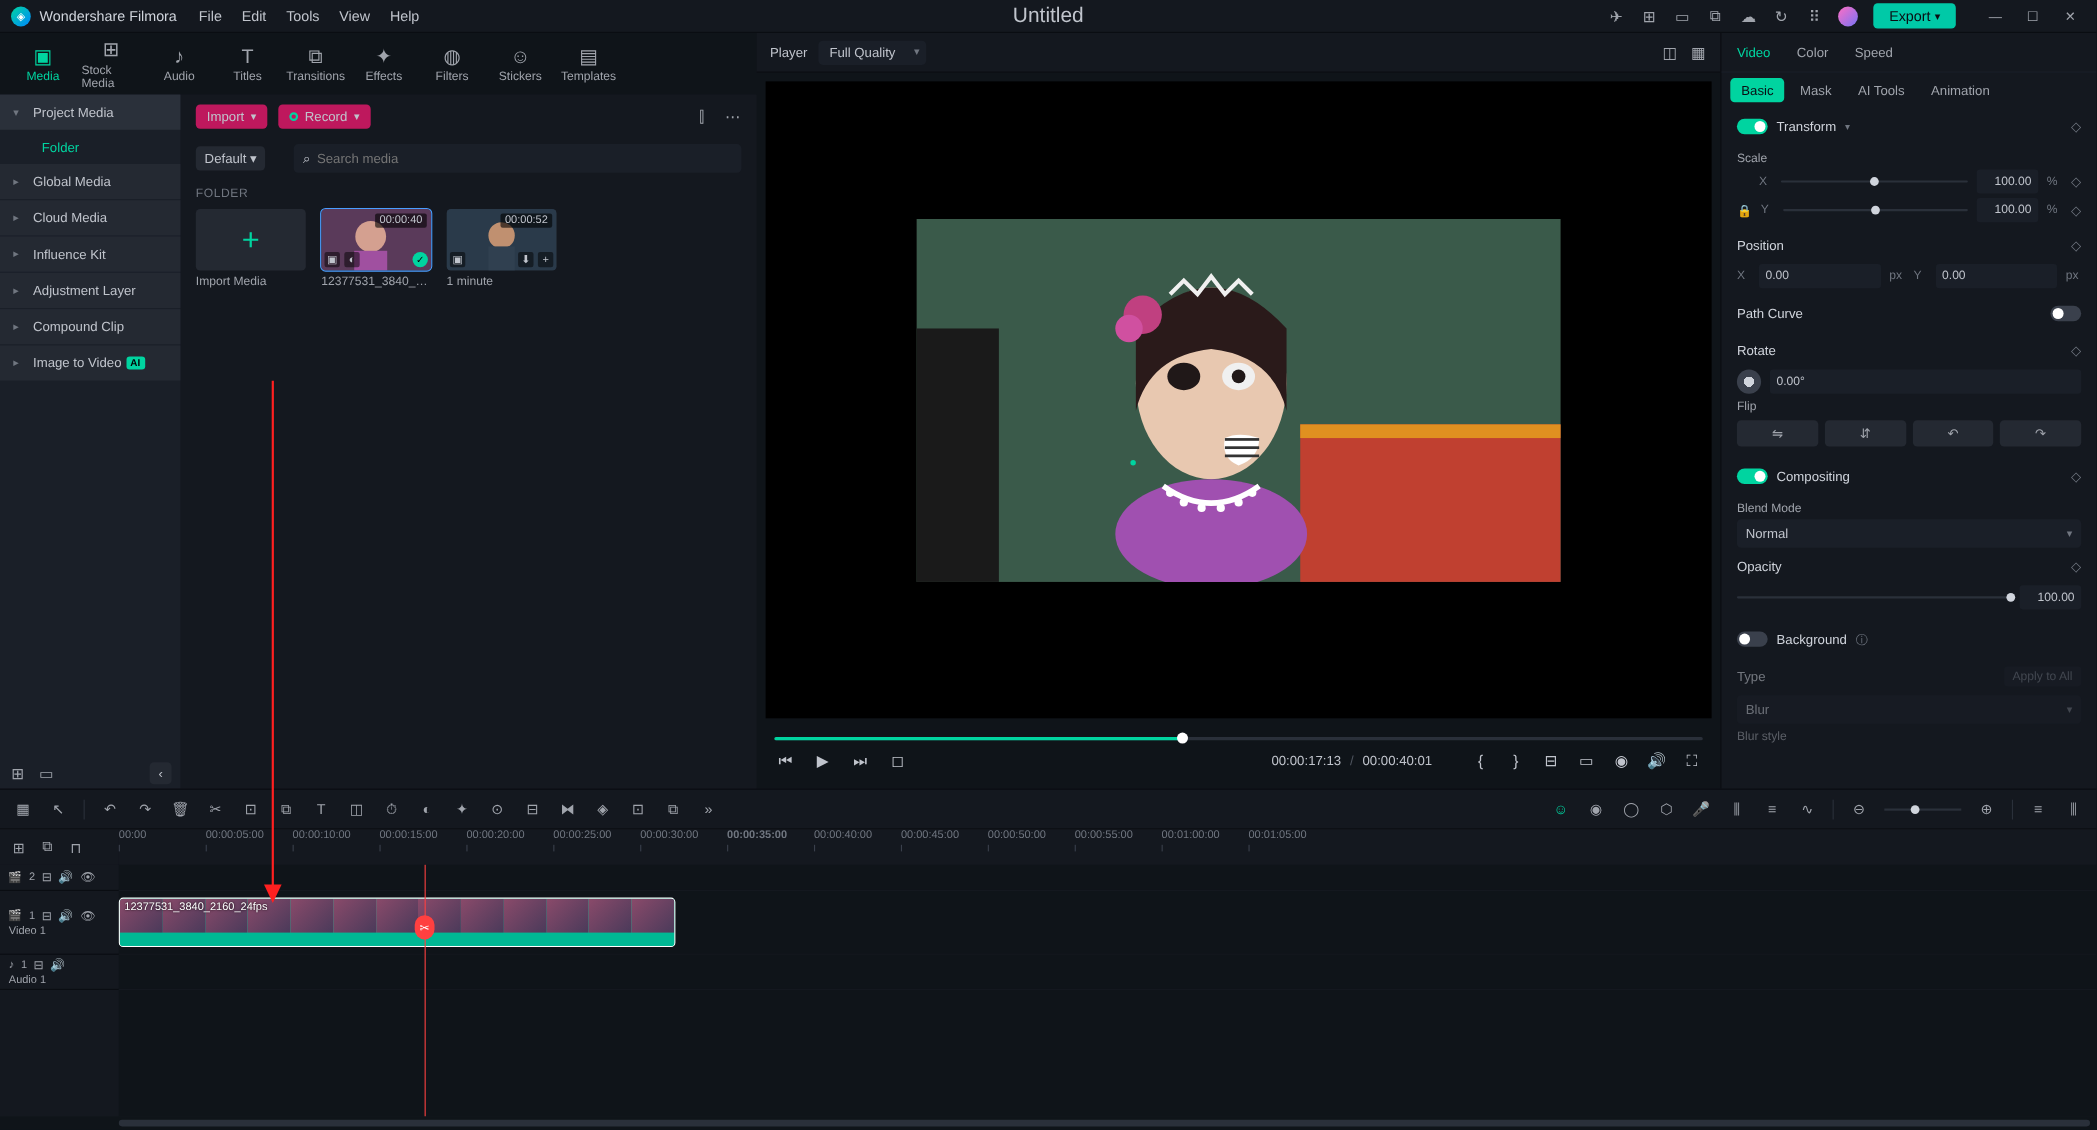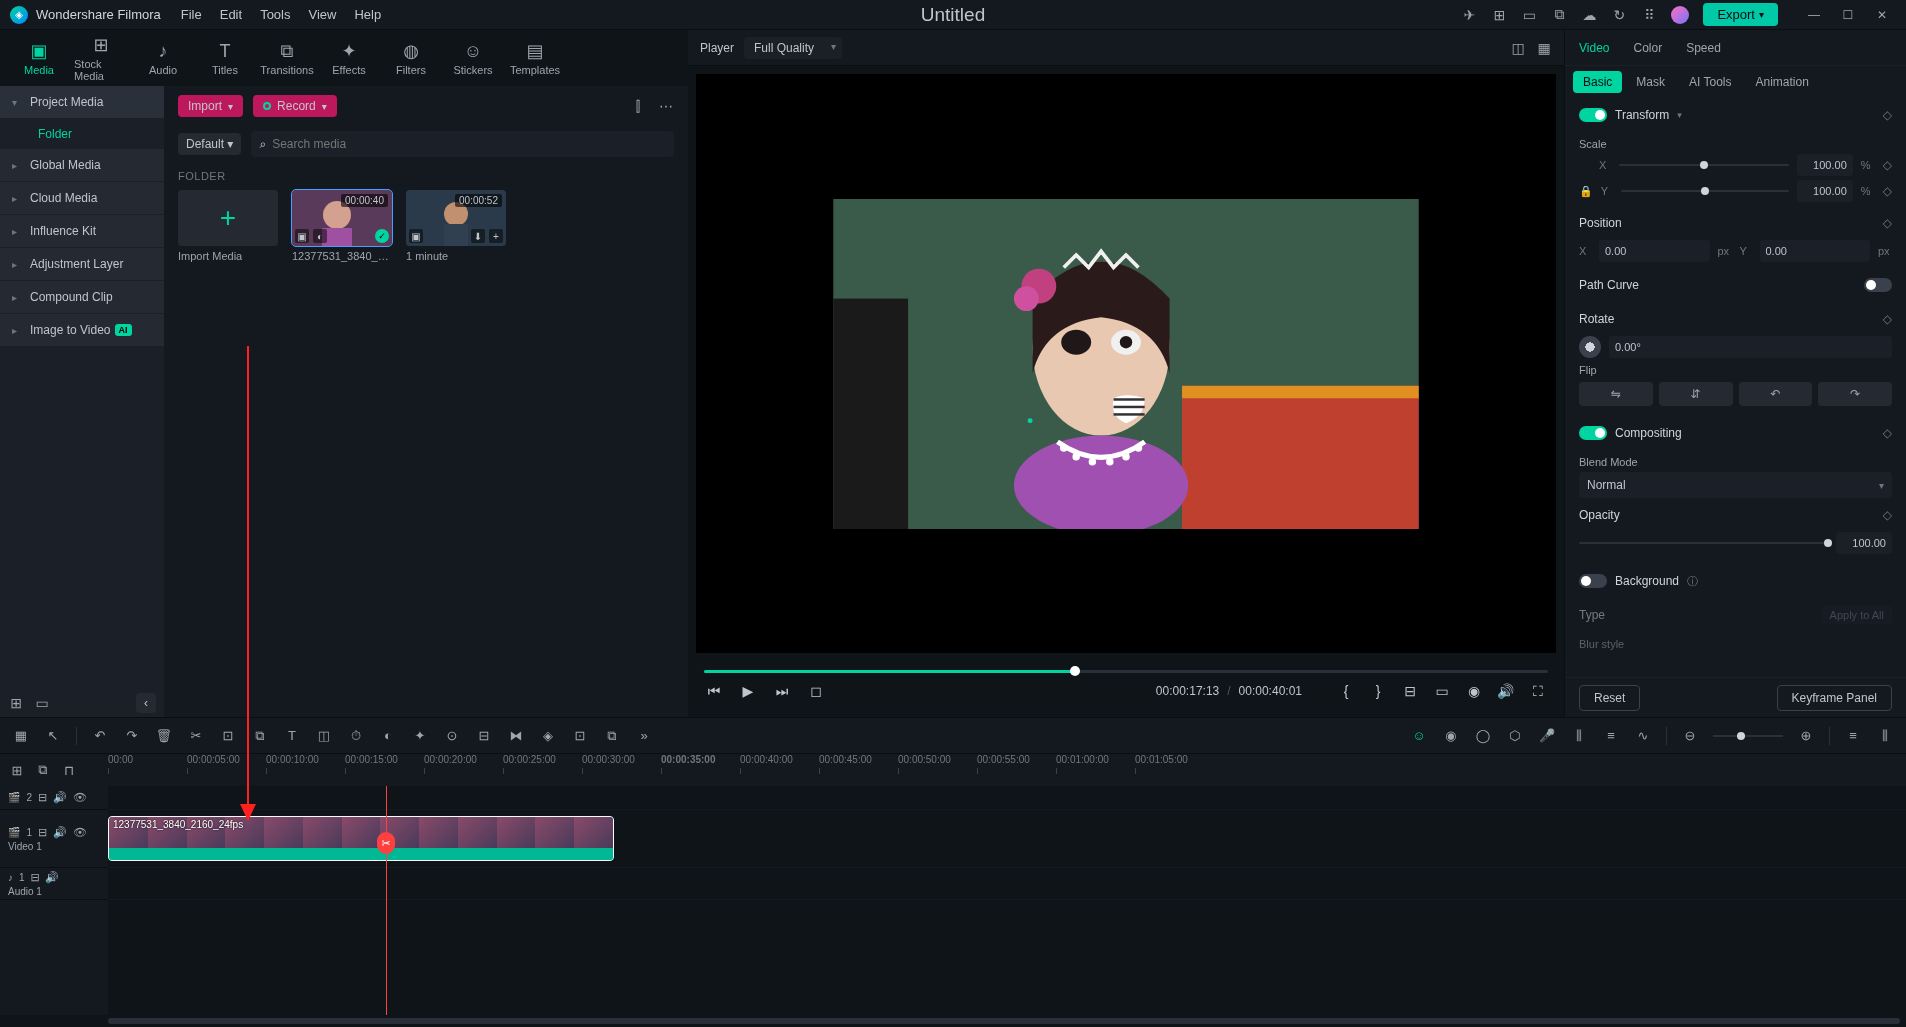--- a/index.html
+++ b/index.html
@@ -31,21 +31,21 @@
 .side-chev { width:12px; margin-right:6px; font-size:10px; color:#707680;}
 .ai-badge { background:#00d4a0; color:#000; font-size:9px; padding:1px 4px; border-radius:3px; margin-left:4px; font-weight:bold;}
 .side-footer { margin-top:auto; height:28px; display:flex; align-items:center; padding:0 8px; gap:10px;}
 .side-footer .collapse { margin-left:auto; width:20px;height:20px;background:#242932;border-radius:4px;display:flex;align-items:center;justify-content:center;cursor:pointer;}
 
 .media-content { flex:1; display:flex; flex-direction:column; }
 .media-toolbar { height:40px; display:flex; align-items:center; padding:0 14px; gap:10px;}
 .import-btn, .record-btn { background:#be185d; padding:4px 10px; border-radius:4px; font-size:12px; cursor:pointer; display:flex;align-items:center;gap:6px;}
 .record-dot { width:8px;height:8px;border-radius:50%;border:2px solid #00d4a0;}
 .filter-icons { margin-left:auto; display:flex; gap:12px;}
-.media-search-row { height:36px; display:flex; align-items:center; padding:0 14px; gap:10px;}
+.media-search-row { height:36px; display:flex; align-items:center; padding:0 14px; gap:26px;}
 .default-dd { background:#242932; padding:4px 8px; border-radius:4px; font-size:12px; cursor:pointer;}
 .search-box { flex:1; background:#1a1f28; border-radius:4px; height:26px; display:flex; align-items:center; padding:0 8px; gap:6px;}
 .search-box input { background:none; border:none; outline:none; color:#c0c4cc; font-size:12px; flex:1;}
 .folder-label { padding:8px 14px 4px; font-size:11px; color:#707680; letter-spacing:0.5px;}
 .media-grid { display:flex; gap:14px; padding:4px 14px;}
 .media-card { width:100px; display:flex; flex-direction:column; gap:4px; cursor:pointer;}
 .media-thumb { width:100px; height:56px; background:#242932; border-radius:4px; position:relative; display:flex;align-items:center;justify-content:center;}
 .media-thumb.selected { outline:1px solid #4a9eff; }
 .plus { font-size:28px; color:#00d4a0;}
 .thumb-img { width:100%;height:100%;border-radius:4px; object-fit:cover;}
@@ -483,27 +483,24 @@
     <div class="section-head" style="margin-top:10px;">
       <div class="toggle off"></div>
       <span>Background</span>
             <span style="font-size:11px;color:#707680;">ⓘ</span>
     </div>
     <div class="disabled-section">
       <div class="section-head">
         <span>Type</span>
         <span class="apply-all" style="margin-left:auto;">Apply to All</span>
       </div>
+      <div class="blend-dd">Blur</div>
       <div class="prop-label">Blur style</div>
 
     </div>
-  </div>
-  <div class="rp-footer">
-    <div class="reset-btn">Reset</div>
-    <div class="reset-btn">Keyframe Panel</div>
   </div>
 </div>
 </div>
 
 <div class="timeline-area">
   <div class="tl-toolbar">
     <span class="tl-tool">▦</span>
     <span class="tl-tool">↖</span>
     <span class="tl-sep"></span>
     <span class="tl-tool">↶</span>

